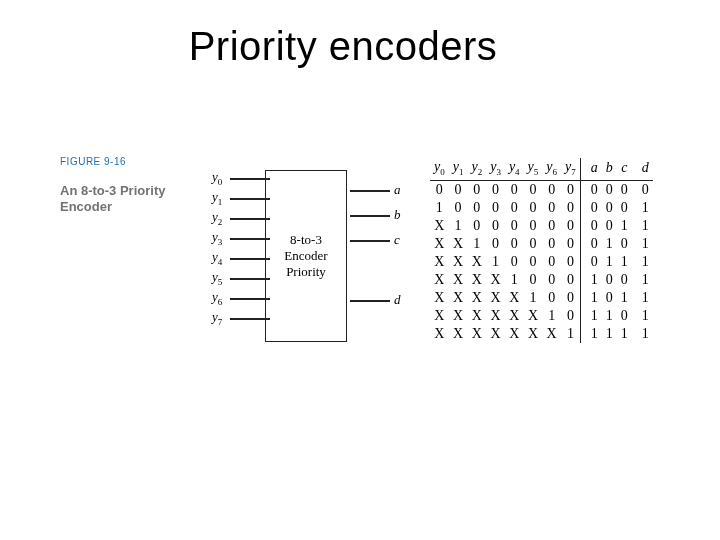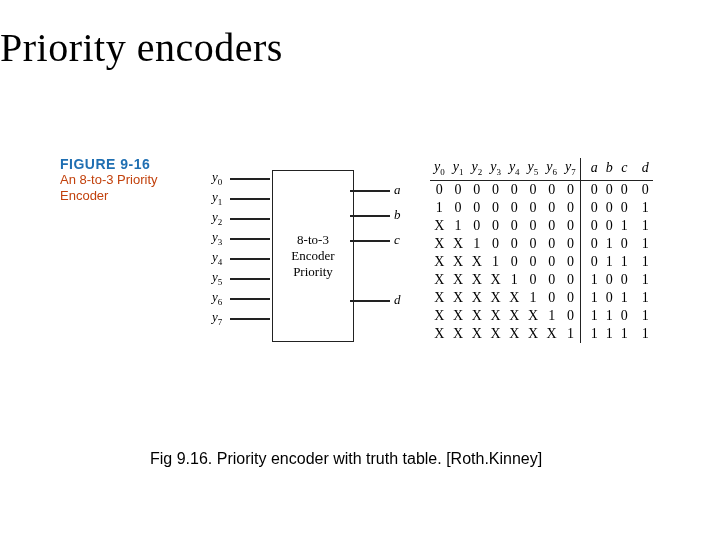--- a/index.html
+++ b/index.html
@@ -14,61 +14,62 @@
   .slide {
     position: relative;
     width: 720px;
     height: 540px;
   }
   .title {
     position: absolute;
     top: 24px;
     left: 0;
     width: 686px;
+    text-align: center;
     font-size: 40px;
     letter-spacing: 0.5px;
-    font-family: Liberation Serif, serif;
   }
   .figure-area {
     position: absolute;
     top: 150px;
     left: 60px;
     right: 40px;
     height: 260px;
   }
   .fig-label {
     position: absolute;
     left: 0;
     top: 6px;
     width: 120px;
     font-family: "Segoe UI", Arial, sans-serif;
     color: #1f6fb2;
   }
   .fig-label .num {
-    font-weight: 700;
-    font-size: 14px;
+    font-weight: 400;
+    font-size: 10px;
     letter-spacing: 0.5px;
-    margin-bottom: 0;
+    margin-bottom: 16px;
   }
   .fig-label .desc {
     font-size: 13px;
     line-height: 1.25;
-    color: #c2410c;
+    color: #737373;
+    font-weight: bold;
   }
   
   .schematic {
     position: absolute;
     left: 140px;
     top: 10px;
     width: 210px;
     height: 190px;
   }
   .enc-box {
     position: absolute;
-    left: 72px;
+    left: 65px;
     top: 10px;
     width: 80px;
     height: 170px;
     border: 1.5px solid #222;
     background: #fff;
     display: flex;
     align-items: center;
     justify-content: center;
     text-align: center;
     font-family: "Times New Roman", serif;
@@ -336,15 +337,14 @@
               <td>1</td>
               <td>1</td>
               <td class="d-col">1</td>
             </tr>
           </tbody>
       </table>
     </div>
 
   </div>
 
-  <div class="caption">Fig 9.16. Priority encoder with truth table. [Roth.Kinney]</div>
 
 </div>
 
 </body></html>

